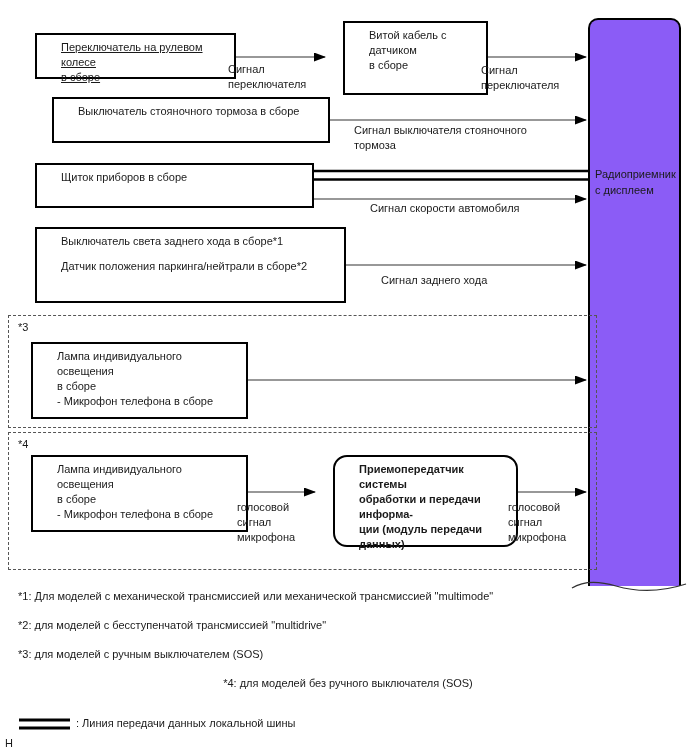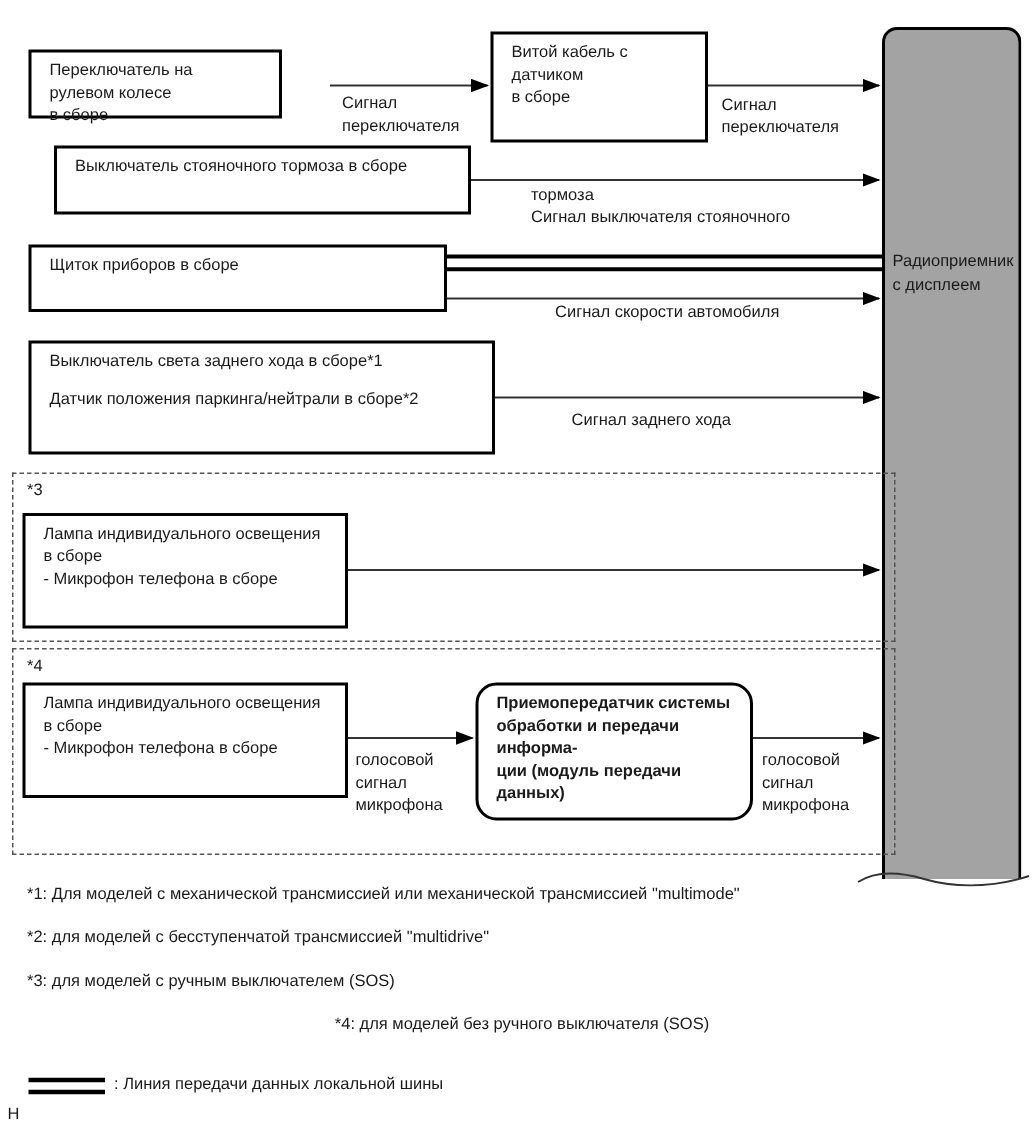--- a/index.html
+++ b/index.html
@@ -4,25 +4,25 @@
 <style>
   html,body{margin:0;padding:0;background:#fff;}
   .canvas{
     position:relative;width:688px;height:755px;background:#ffffff;
     font-family:"Liberation Sans", sans-serif;font-size:11px;color:#1a1a1a;
     overflow:hidden;line-height:15px;
   }
   .abs{position:absolute;}
   .node{
     position:absolute;box-sizing:border-box;background:#fff;
-    border:2px solid #000;padding:5px 12px;z-index:3;
+    border:2px solid #000;padding:5px 24px;z-index:3;margin-left:16px;
   }
   .node.rounded{border-radius:14px;}
   .receiver{
-    position:absolute;box-sizing:border-box;background:#a3a3a3;
+    position:absolute;box-sizing:border-box;background:#8b5cf6;
     border:2px solid #000;border-bottom:none;border-radius:10px 10px 0 0;
     z-index:1;
   }
   .receiver-label{position:absolute;left:5px;top:146px;line-height:16px;}
   .group{
     position:absolute;box-sizing:border-box;border:1px dashed #555;
     background:transparent;z-index:4;pointer-events:none;
   }
   .group-tag{position:absolute;left:9px;top:4px;}
   .siglabel{position:absolute;z-index:3;}
@@ -56,21 +56,21 @@
     <line x1="298" y1="199" x2="586" y2="199" stroke="#333" stroke-width="1.2" marker-end="url(#arr)"></line>
     <line x1="298" y1="265" x2="586" y2="265" stroke="#333" stroke-width="1.2" marker-end="url(#arr)"></line>
     <line x1="232" y1="380" x2="586" y2="380" stroke="#333" stroke-width="1.2" marker-end="url(#arr)"></line>
     <line x1="232" y1="492" x2="315" y2="492" stroke="#333" stroke-width="1.2" marker-end="url(#arr)"></line>
     <line x1="502" y1="492" x2="586" y2="492" stroke="#333" stroke-width="1.2" marker-end="url(#arr)"></line>
     <path d="M572,588 C583,581 599,581 616,586 C633,591 658,593 686,584" stroke="#333" stroke-width="1.3" fill="none"></path>
     <line x1="19" y1="720" x2="70" y2="720" stroke="#000" stroke-width="3"></line>
     <line x1="19" y1="728" x2="70" y2="728" stroke="#000" stroke-width="3"></line>
   </svg>
 
-  <div class="node" style="left:19px;top:33px;width:169px;height:46px;">
+  <div class="node" style="left:19px;top:33px;width:201px;height:46px;text-decoration:underline;">
     <div>Переключатель на рулевом колесе</div>
     <div>в сборе</div>
   </div>
 
   <div class="node" style="left:327px;top:21px;width:145px;height:74px;">
     <div>Витой кабель с датчиком</div>
     <div>в сборе</div>
   </div>
 
   <div class="node" style="left:36px;top:97px;width:278px;height:46px;">
@@ -113,22 +113,22 @@
 
   <div class="siglabel" style="left:228px;top:62px;width:88px;">
     <div>Сигнал</div>
     <div>переключателя</div>
   </div>
   <div class="siglabel" style="left:481px;top:63px;width:88px;">
     <div>Сигнал</div>
     <div>переключателя</div>
   </div>
   <div class="siglabel" style="left:354px;top:123px;width:190px;">
+    <div>Сигнал выключателя стояночного</div>
     <div>тормоза</div>
-    <div>Сигнал выключателя стояночного</div>
   </div>
   <div class="siglabel" style="left:370px;top:201px;white-space:nowrap;">
     <div>Сигнал скорости автомобиля</div>
   </div>
   <div class="siglabel" style="left:381px;top:273px;white-space:nowrap;">
     <div>Сигнал заднего хода</div>
   </div>
   <div class="siglabel" style="left:237px;top:500px;width:70px;">
     <div>голосовой</div>
     <div>сигнал</div>

